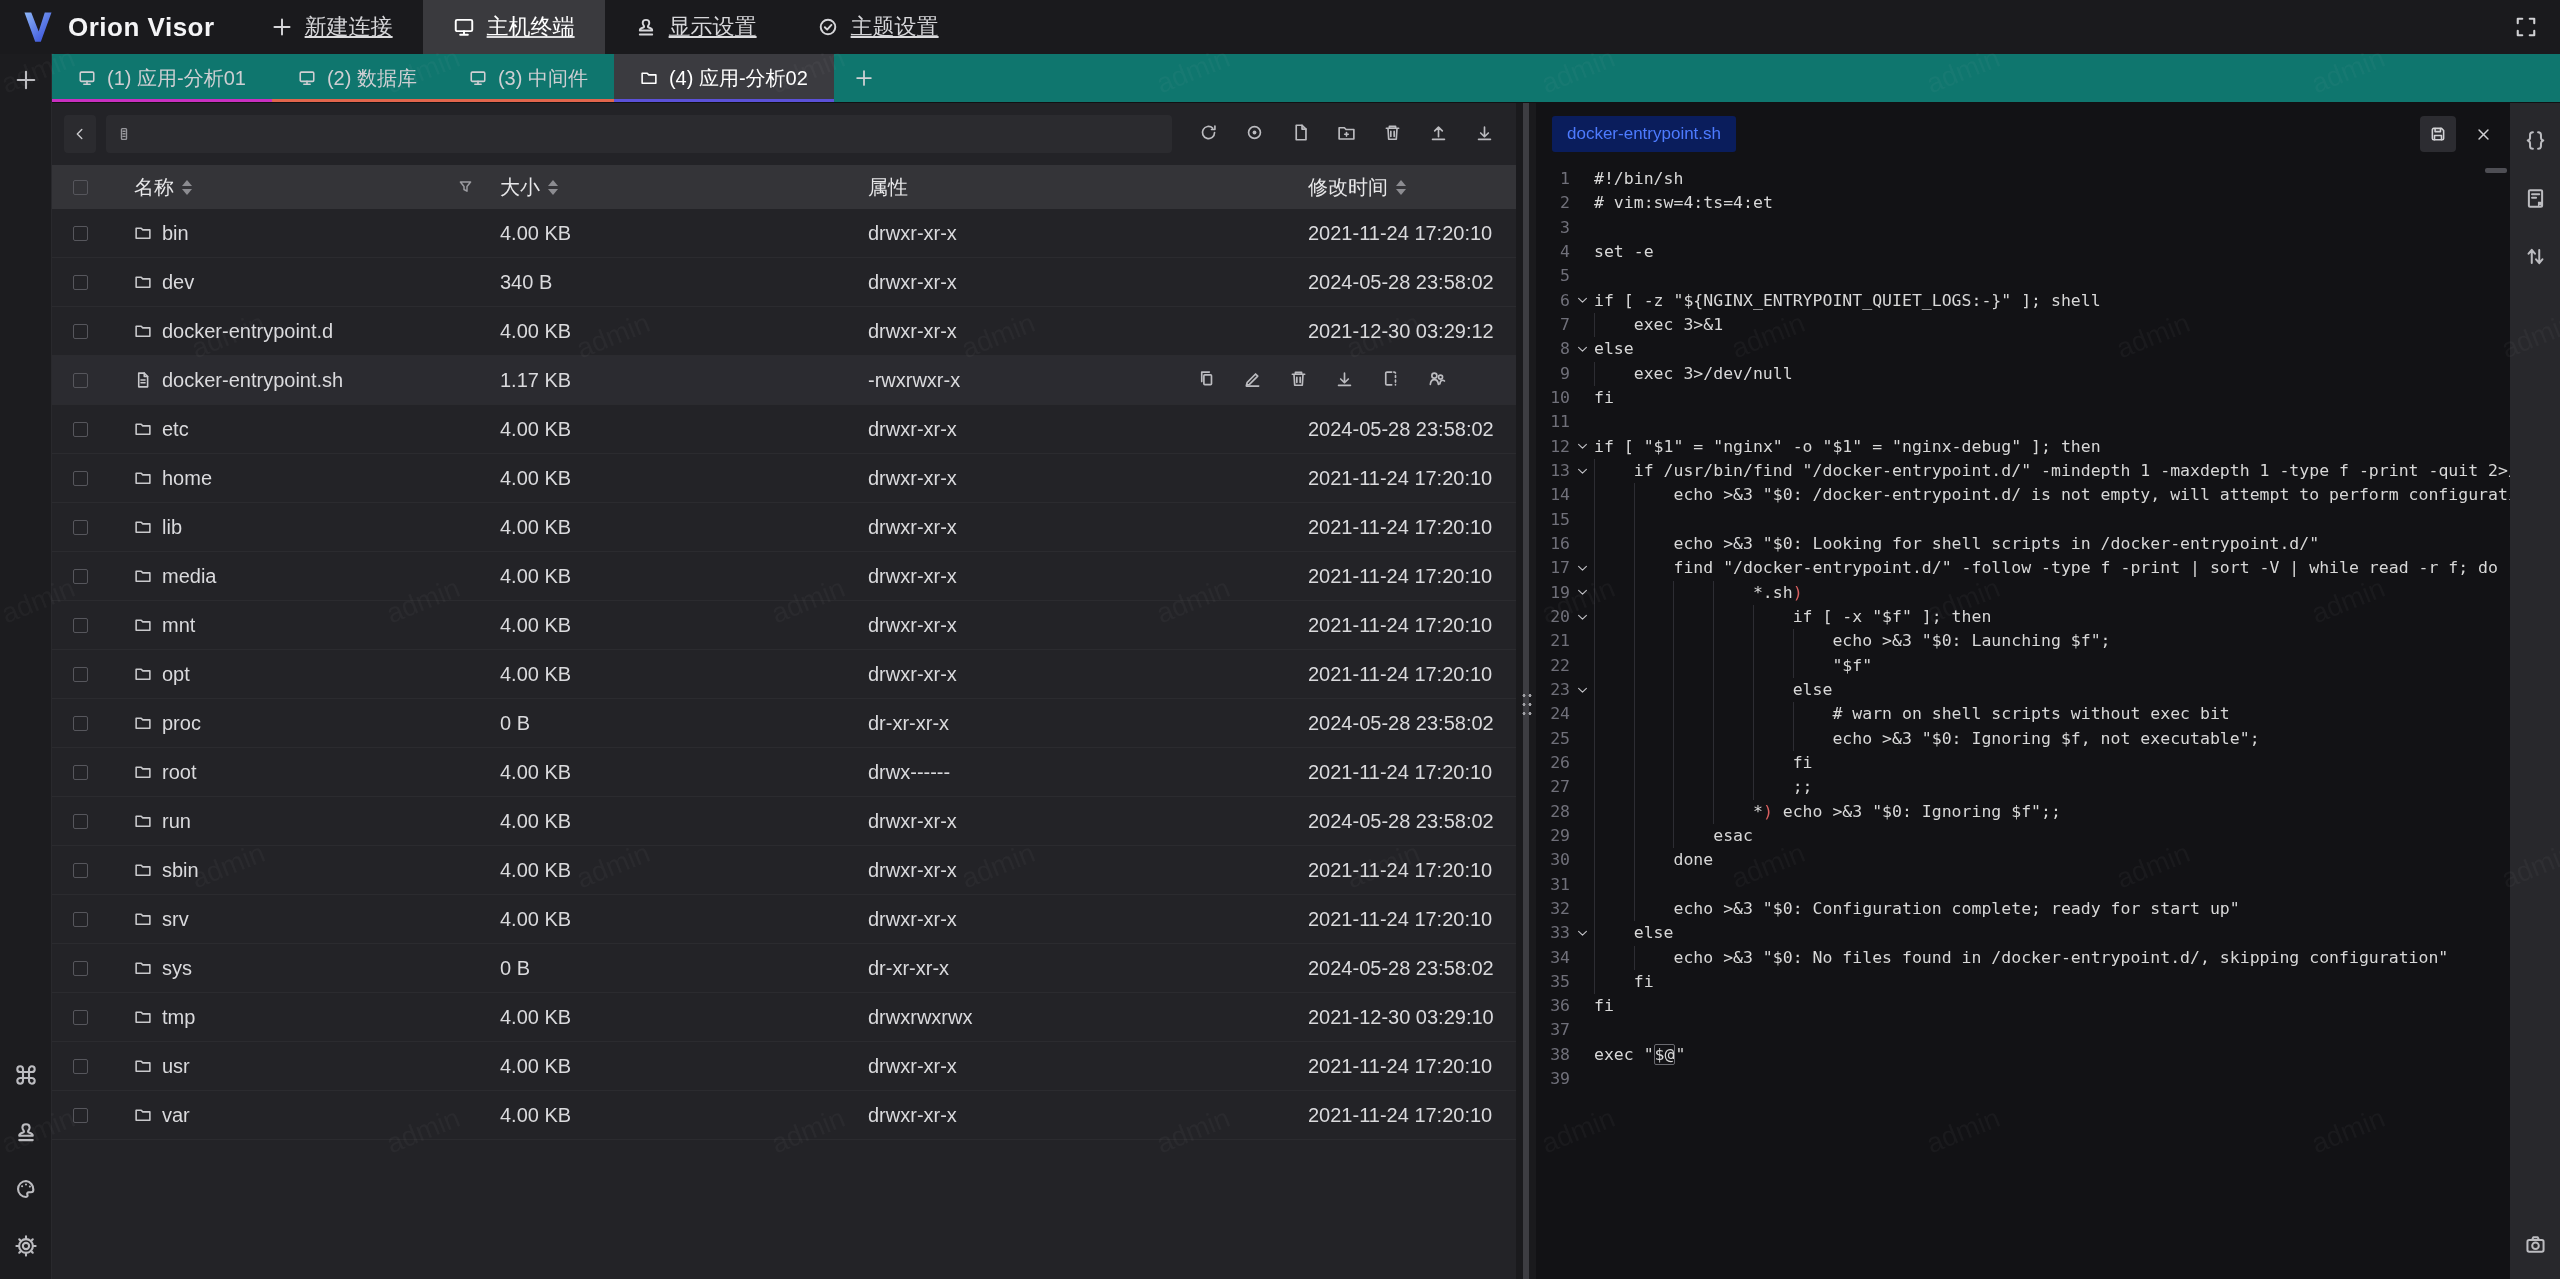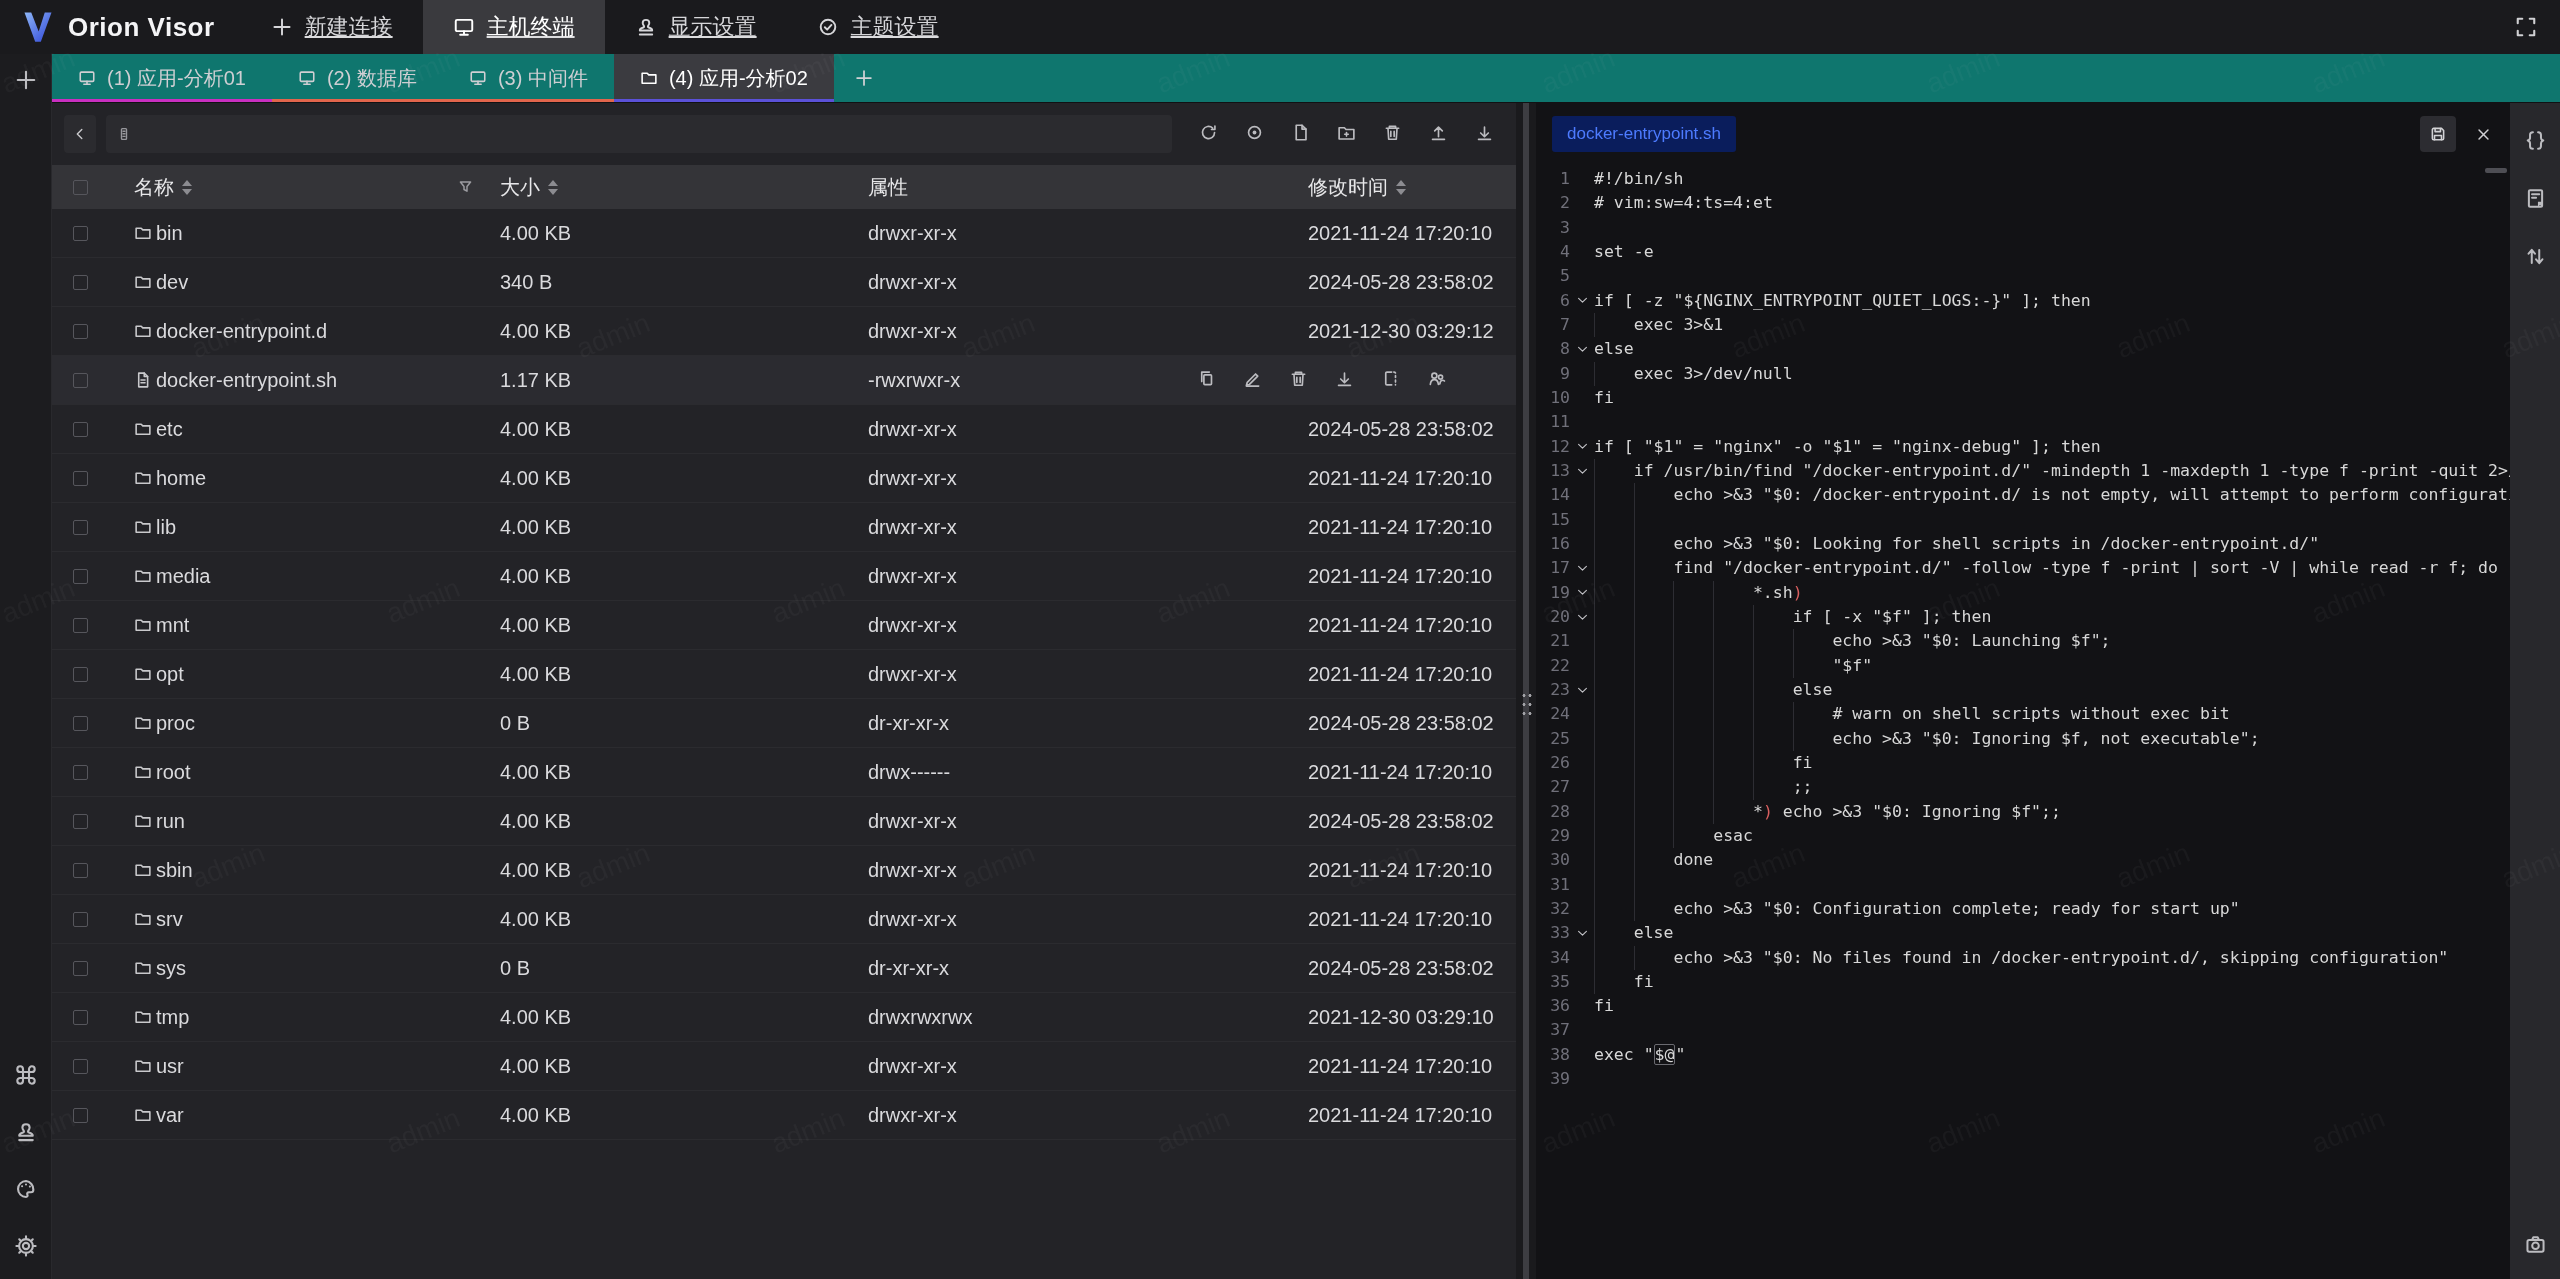--- a/index.html
+++ b/index.html
@@ -65,21 +65,21 @@
   .hname .filter svg { width:17px; height:17px; }
   .htime { justify-content:flex-start; padding-right:76px; }
   .carets { display:inline-flex; flex-direction:column; gap:3px; cursor:pointer; }
   .carets i { width:0; height:0; border-left:5px solid transparent; border-right:5px solid transparent; display:block; }
   .carets .up { border-bottom:6px solid #8c8c91; }
   .carets .dn { border-top:6px solid #8c8c91; }
 
   .tbody { flex:1; overflow:hidden; }
   .trow { height:49px; border-bottom:1px solid #2b2b2f; font-size:20px; color:#dadadd; position:relative; cursor:pointer; }
   .trow.hovered { background:#2b2b30; }
-  .cell-name { display:flex; align-items:center; gap:4px; padding-left:26px; min-width:0; }
+  .cell-name { display:flex; align-items:center; gap:10px; padding-left:26px; min-width:0; }
   .cell-name .fico { color:#c9c9cc; display:flex; flex:0 0 auto; }
   .cell-name .fico svg { width:18px; height:18px; }
   .cell-time { text-align:right; padding-right:70px; white-space:nowrap; }
   .row-actions { position:absolute; right:70px; top:0; bottom:0; display:flex; align-items:center; gap:27px; }
   .row-actions .icon-btn svg { width:19px; height:19px; }
 
   
   .splitter { flex:0 0 20px; position:relative; background:#1a1a1d; cursor:col-resize; }
   .splitter .bar { position:absolute; left:7px; top:0; bottom:0; width:6px; background:#3d3d42; }
   .splitter .grip { position:absolute; left:4px; top:586px; width:12px; height:26px;
@@ -736,21 +736,21 @@
           </div>
           <div class="code">
             <span class="scroll-thumb"></span>
           <div class="cl"><span class="ln">1</span><span class="fold"></span><span class="ct"><span class="tk">#!/bin/sh</span></span></div>
               <div class="cl"><span class="ln">2</span><span class="fold"></span><span class="ct"><span class="tk"># vim:sw=4:ts=4:et</span></span></div>
               <div class="cl"><span class="ln">3</span><span class="fold"></span><span class="ct"></span></div>
               <div class="cl"><span class="ln">4</span><span class="fold"></span><span class="ct"><span class="tk">set -e</span></span></div>
               <div class="cl"><span class="ln">5</span><span class="fold"></span><span class="ct"></span></div>
               <div class="cl"><span class="ln">6</span><span class="fold"><svg viewBox="0 0 16 16" fill="none" stroke="currentColor" stroke-width="1.4" stroke-linecap="round" stroke-linejoin="round">
                     <path d="M3.2 5.4L8 10l4.8-4.6"></path>
-                  </svg></span><span class="ct"><span class="tk">if [ -z "${NGINX_ENTRYPOINT_QUIET_LOGS:-}" ]; then</span></span></div>
+                  </svg></span><span class="ct"><span class="tk">if [ -z "${NGINX_ENTRYPOINT_QUIET_LOGS:-}" ]; shell</span></span></div>
               <div class="cl"><span class="ln">7</span><span class="fold"></span><span class="ct"><span class="g"></span><span class="tk">exec 3&gt;&amp;1</span></span></div>
               <div class="cl"><span class="ln">8</span><span class="fold"><svg viewBox="0 0 16 16" fill="none" stroke="currentColor" stroke-width="1.4" stroke-linecap="round" stroke-linejoin="round">
                     <path d="M3.2 5.4L8 10l4.8-4.6"></path>
                   </svg></span><span class="ct"><span class="tk">else</span></span></div>
               <div class="cl"><span class="ln">9</span><span class="fold"></span><span class="ct"><span class="g"></span><span class="tk">exec 3&gt;/dev/null</span></span></div>
               <div class="cl"><span class="ln">10</span><span class="fold"></span><span class="ct"><span class="tk">fi</span></span></div>
               <div class="cl"><span class="ln">11</span><span class="fold"></span><span class="ct"></span></div>
               <div class="cl"><span class="ln">12</span><span class="fold"><svg viewBox="0 0 16 16" fill="none" stroke="currentColor" stroke-width="1.4" stroke-linecap="round" stroke-linejoin="round">
                     <path d="M3.2 5.4L8 10l4.8-4.6"></path>
                   </svg></span><span class="ct"><span class="tk">if [ "$1" = "nginx" -o "$1" = "nginx-debug" ]; then</span></span></div>

